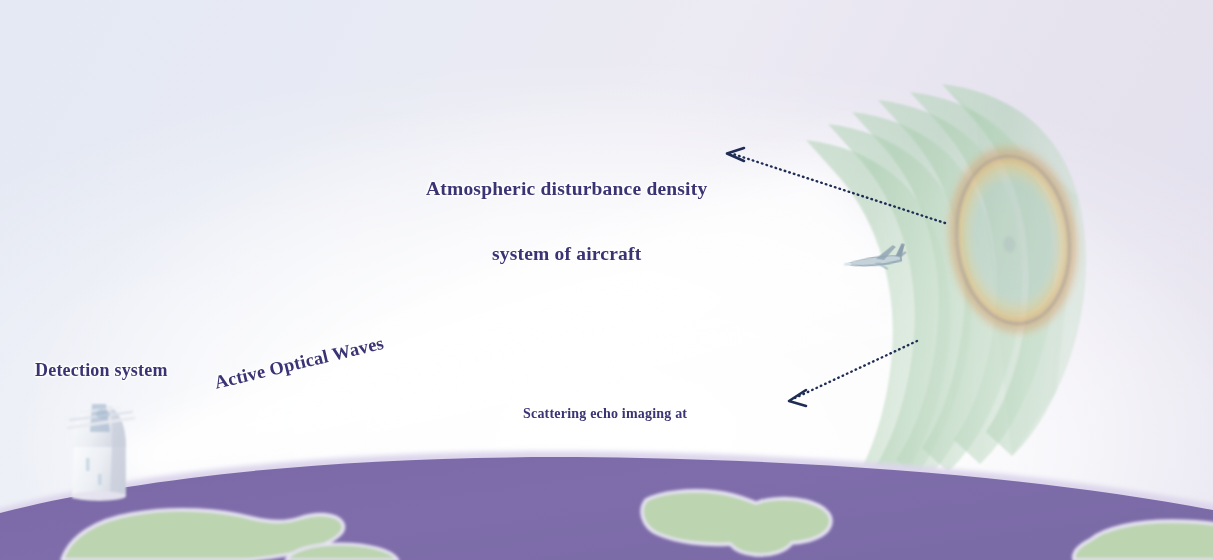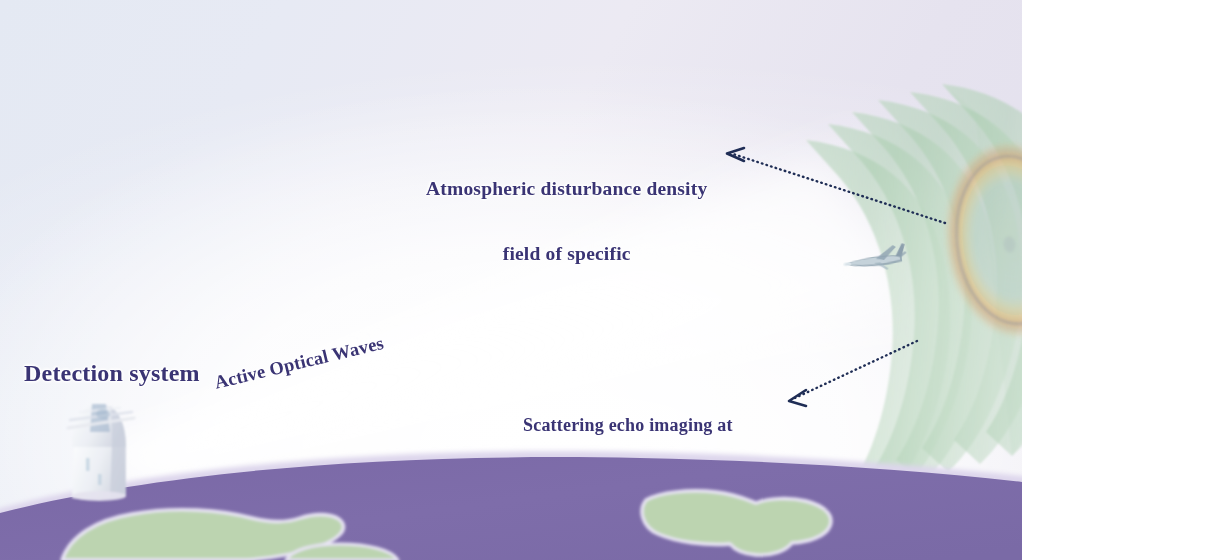--- a/index.html
+++ b/index.html
@@ -2,43 +2,43 @@
 <html><head>
 <meta charset="utf-8">
 <style>
   html,body{margin:0;padding:0;}
   body{
     width:1213px;height:560px;overflow:hidden;
     font-family:"Liberation Serif", serif;
     background:#ffffff;
   }
   #scene{
-    position:relative;width:1022px;height:560px;overflow:hidden;
+    position:relative;width:1213px;height:560px;overflow:hidden;
     background:
       radial-gradient(ellipse 900px 520px at 52% 78%, rgba(255,255,255,0.98) 0%, rgba(255,255,255,0.75) 35%, rgba(255,255,255,0.0) 68%),
       linear-gradient(118deg, #e4e9f3 0%, #e7eaf4 22%, #eceaf3 48%, #e6e3ef 72%, #e3e0ed 100%);
   }
   #sky-svg{position:absolute;left:0;top:0;width:1213px;height:560px;}
   .lbl{
     position:absolute;
     color:#3a3474;
     font-weight:700;
     letter-spacing:.2px;
     text-shadow:
        0 0 1px #ffffff, 0 0 2px #ffffff, 0 0 3px #ffffff,
        1px 0 2px #ffffff, -1px 0 2px #ffffff,
        0 1px 2px #ffffff, 0 -1px 2px #ffffff,
        1px 1px 3px rgba(255,255,255,.95), -1px -1px 3px rgba(255,255,255,.95),
        0 0 6px rgba(255,255,255,.9);
     white-space:pre;
     line-height:1.12;
   }
   #lbl-atmos{left:426px;top:134px;font-size:19.5px;text-align:center;}
-  #lbl-scatter{left:523px;top:375px;font-size:18px;text-align:center;font-family:Liberation Serif, serif;}
-  #lbl-detect{left:24px;top:360px;font-size:24px;}
+  #lbl-scatter{left:523px;top:375px;font-size:14px;text-align:center;font-family:Liberation Serif, serif;}
+  #lbl-detect{left:35px;top:360px;font-size:18px;}
   #lbl-waves{
     left:215px;top:373px;font-size:18.5px;
     transform:rotate(-13.5deg);transform-origin:left center;
   }
 </style>
 </head>
 <body>
 
 <div id="scene">
 
@@ -224,21 +224,21 @@
       <path d="M 70 420 L 132 412" stroke="#dfe3ec" stroke-width="2.4" stroke-linecap="round" opacity="0.9"></path>
       <path d="M 80 412 L 120 408" stroke="#eef0f5" stroke-width="2.2" stroke-linecap="round" opacity="0.85"></path>
 
       <ellipse cx="103" cy="414" rx="7" ry="5" fill="#9fb6cc" fill-opacity="0.5"></ellipse>
     </g>
 
   </svg>
 
   <div class="lbl" id="lbl-atmos">
     <div>Atmospheric disturbance density</div>
-    <div>field of specific</div>
+    <div>system of aircraft</div>
   </div>
 
   <div class="lbl" id="lbl-scatter">
     <div>Scattering echo imaging at</div>
   </div>
 
   <div class="lbl" id="lbl-detect">Detection system</div>
 
   <div class="lbl" id="lbl-waves">Active Optical Waves</div>
 

